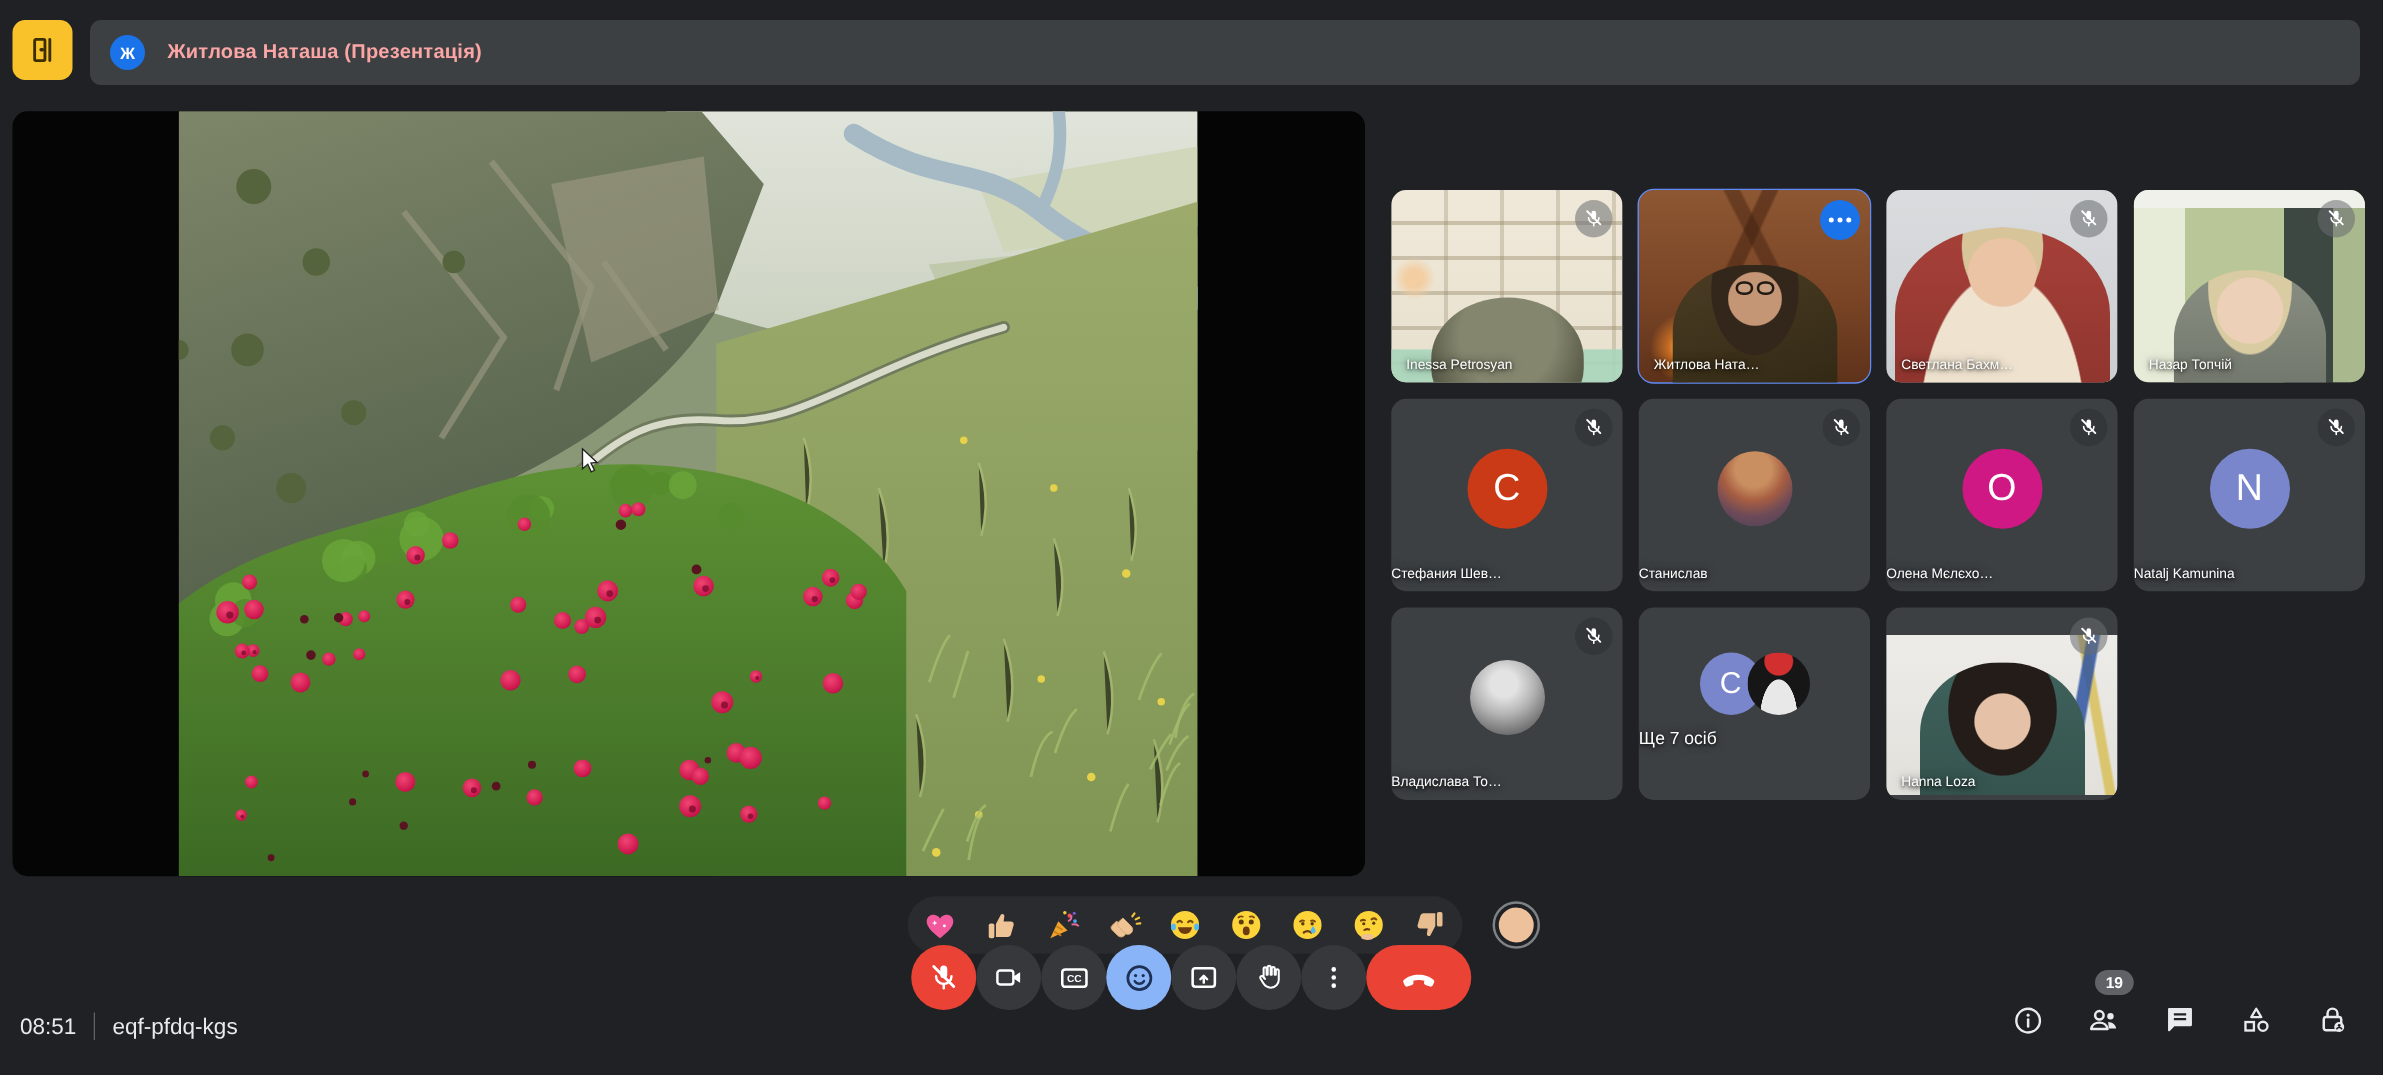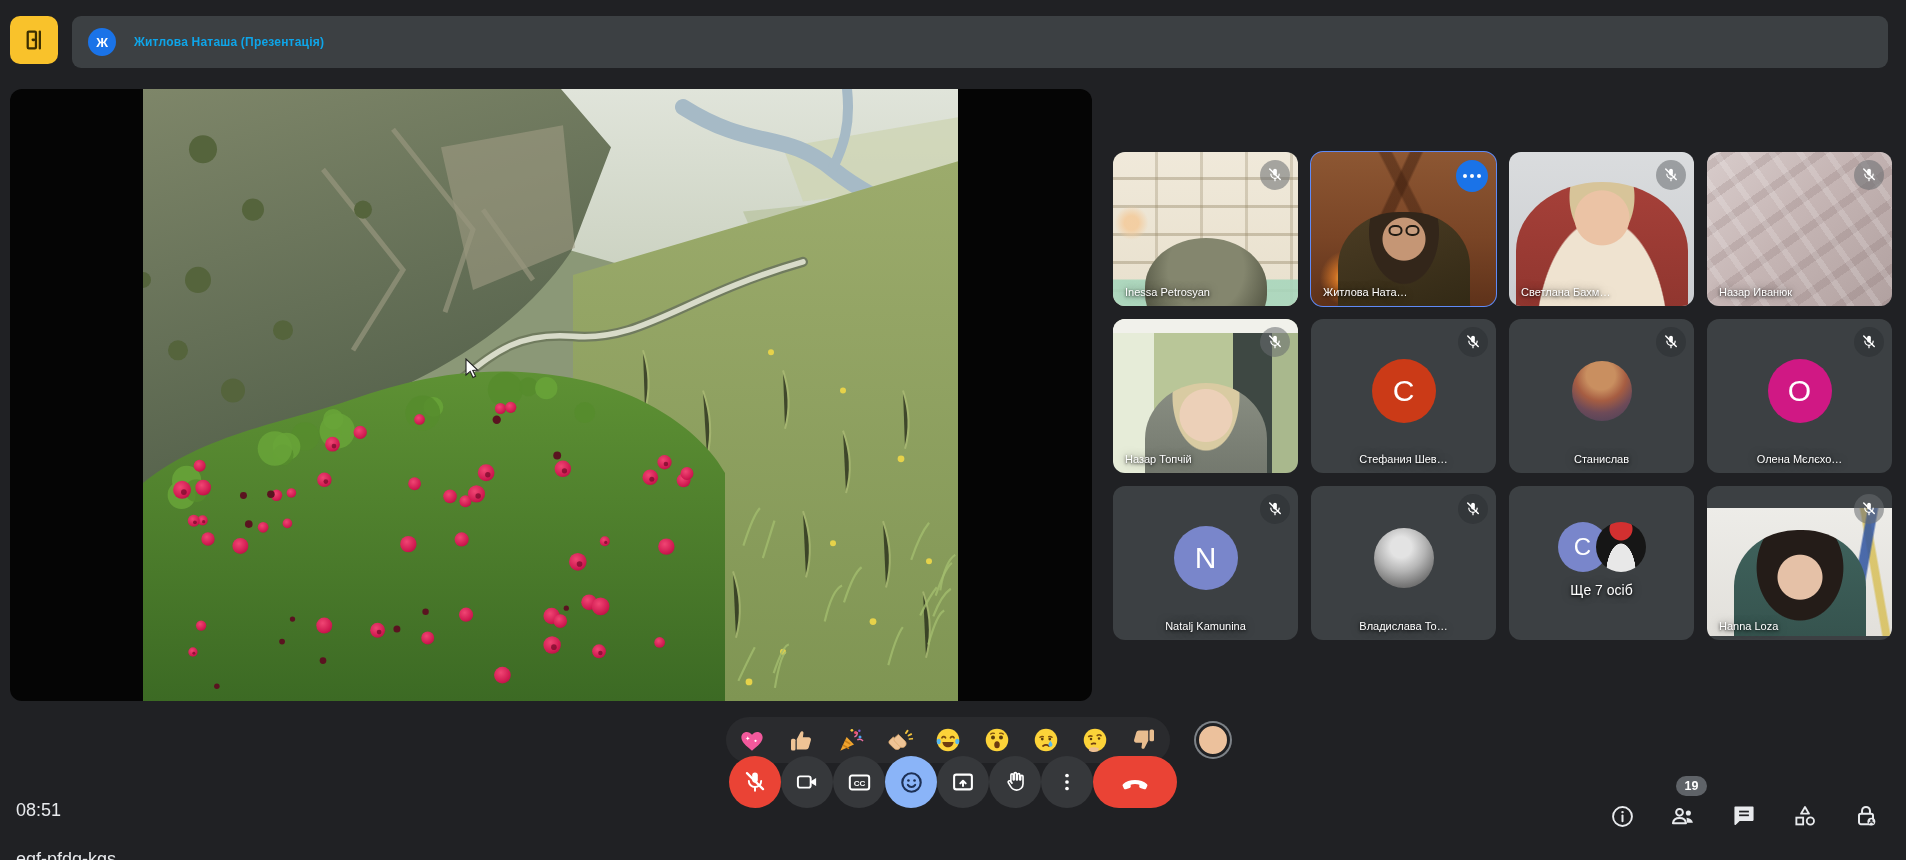--- a/index.html
+++ b/index.html
@@ -7,39 +7,39 @@
   body { font-family:"Liberation Sans","DejaVu Sans",sans-serif; }
   .screen { position:relative; width:1906px; height:860px; background:#202124; overflow:hidden; }
 
   
   .app-icon { position:absolute; left:10px; top:16px; width:48px; height:48px; border-radius:10px;
               background:#f9c22b; display:flex; align-items:center; justify-content:center; cursor:pointer; }
   .presenter-tab { position:absolute; left:72px; top:16px; width:1816px; height:52px; border-radius:9px;
                    background:#3c4043; display:flex; align-items:center; gap:18px; padding-left:16px; }
   .tab-avatar { width:28px; height:28px; border-radius:50%; background:#1a73e8; color:#fff;
                 display:flex; align-items:center; justify-content:center; font-size:13px; font-weight:700; }
-  .tab-label { color:#0ea5e9; font-size:12px; font-weight:700; letter-spacing:.2px; }
+  .tab-label { color:#fca5a5; font-size:16px; font-weight:700; letter-spacing:.2px; }
 
   
   .stage { position:absolute; left:10px; top:89px; width:1082px; height:612px; border-radius:12px;
            background:#050505; overflow:hidden; }
   .photo { position:absolute; left:133px; top:0; width:815px; height:612px; display:block; }
 
   .cursor { position:absolute; left:464px; top:358px; width:22px; height:22px; z-index:40; pointer-events:none; }
 
   
   .grid { position:absolute; left:1113px; top:152px; display:grid;
           grid-template-columns:repeat(4,185px); grid-auto-rows:154px; gap:13px; }
   .tile { position:relative; border-radius:12px; background:#3c4043; overflow:hidden; cursor:pointer; }
   .tile.active { outline:3px solid #5f8af7; outline-offset:-2px; }
   .scene { position:absolute; inset:0; }
   .scene::after { content:""; position:absolute; }
   .name { position:absolute; left:12px; bottom:8px; color:#fff; font-size:11px; white-space:nowrap;
           text-shadow:0 1px 3px rgba(0,0,0,.85), 0 0 8px rgba(0,0,0,.5); z-index:5; }
-  .tile.avatar-tile .name, .tile.overflow-tile .name { left:0; right:0; text-align:center; }
+  .tile.avatar-tile .name, .tile.overflow-tile .name { left:0; right:0; }
   .mic-badge { position:absolute; top:8px; right:8px; width:30px; height:30px; border-radius:50%;
                background:rgba(44,47,51,.55); display:flex; align-items:center; justify-content:center; z-index:6; }
   .tile.video-tile .mic-badge { background:rgba(104,108,112,.55); }
   .menu-btn { position:absolute; top:8px; right:8px; width:32px; height:32px; border-radius:50%;
               background:#1a73e8; display:flex; align-items:center; justify-content:center; gap:3px; z-index:6; cursor:pointer; }
   .menu-btn i { width:4px; height:4px; border-radius:50%; background:#fff; }
   .avatar-circle { position:absolute; top:40px; left:50%; transform:translateX(-50%); width:64px; height:64px;
                    border-radius:50%; color:#fff; font-size:30px; display:flex; align-items:center; justify-content:center; z-index:2; }
   .avatar-photo { position:absolute; top:42px; left:50%; transform:translateX(-50%); width:60px; height:60px; border-radius:50%; z-index:2; }
   .av-stanislav { background:radial-gradient(circle at 48% 24%, #c98f60 0 26%, #a65d42 46%, #6d4a58 68%, #44405a 100%); }
@@ -106,22 +106,22 @@
 
   
   .reactions-bar { position:absolute; left:726px; top:717px; width:444px; height:46px; border-radius:23px;
                    background:#2a2b2e; display:flex; align-items:center; justify-content:center; gap:19px; }
   .reaction { width:30px; height:30px; display:flex; align-items:center; justify-content:center; cursor:pointer; }
   .reaction svg { width:30px; height:30px; }
   .skin-btn { position:absolute; left:1196px; top:723px; width:34px; height:34px; border-radius:50%;
               background:#ecc19c; border:3px solid #202124; box-shadow:0 0 0 2px #7d8287; cursor:pointer; }
 
   
-  .status { position:absolute; left:16px; top:800px; height:32px; display:flex; align-items:flex-start; gap:14px;
-            color:#e8eaed; font-size:18px; font-weight:500;flex-direction:column; }
+  .status { position:absolute; left:16px; top:800px; height:32px; display:flex; align-items:flex-end; gap:14px;
+            color:#e8eaed; font-size:18px; font-weight:500; }
   .status .divider { width:1px; height:22px; background:#5f6368; }
   .controls { position:absolute; left:0; right:0; top:756px; display:flex; justify-content:center; }
   .ctl { width:52px; height:52px; border-radius:50%; background:#36383b; display:flex; align-items:center;
          justify-content:center; cursor:pointer; }
   .ctl.red { background:#ea4335; }
   .ctl.blue { background:#8ab4f8; }
   .ctl.end { width:84px; border-radius:26px; background:#ea4335; }
   .side-controls { position:absolute; right:26px; top:790px; display:flex; gap:33px; align-items:center;text-align:center; }
   .side-btn { position:relative; width:28px; height:52px; display:flex; align-items:center; justify-content:center; cursor:pointer; }
   .count-badge { position:absolute; top:-14px; right:-10px; min-width:31px; height:20px; border-radius:10px;
@@ -384,34 +384,20 @@
               <rect x="9.5" y="3.5" width="5" height="9" rx="2.5" fill="#fff" stroke="none"></rect>
               <path d="M6.5 11a5.5 5.5 0 0 0 11 0"></path>
               <line x1="12" y1="16.5" x2="12" y2="19.5"></line>
               <line x1="5" y1="4" x2="19" y2="18" stroke-width="2"></line>
             </g>
           </svg>
       </div>
       <div class="name">Светлана Бахм…</div>
     </div>
 
-    <div class="tile video-tile">
-      <div class="scene scene-nazar"></div>
-      <div class="mic-badge">
-        <svg width="18" height="18" viewBox="0 0 24 24">
-            <g stroke="#fff" stroke-width="1.7" fill="none" stroke-linecap="round">
-              <rect x="9.5" y="3.5" width="5" height="9" rx="2.5" fill="#fff" stroke="none"></rect>
-              <path d="M6.5 11a5.5 5.5 0 0 0 11 0"></path>
-              <line x1="12" y1="16.5" x2="12" y2="19.5"></line>
-              <line x1="5" y1="4" x2="19" y2="18" stroke-width="2"></line>
-            </g>
-          </svg>
-      </div>
-      <div class="name">Назар Иванюк</div>
-    </div>
 
     <div class="tile video-tile">
       <div class="scene scene-yulia"></div>
       <div class="mic-badge">
         <svg width="18" height="18" viewBox="0 0 24 24">
             <g stroke="#fff" stroke-width="1.7" fill="none" stroke-linecap="round">
               <rect x="9.5" y="3.5" width="5" height="9" rx="2.5" fill="#fff" stroke="none"></rect>
               <path d="M6.5 11a5.5 5.5 0 0 0 11 0"></path>
               <line x1="12" y1="16.5" x2="12" y2="19.5"></line>
               <line x1="5" y1="4" x2="19" y2="18" stroke-width="2"></line>

